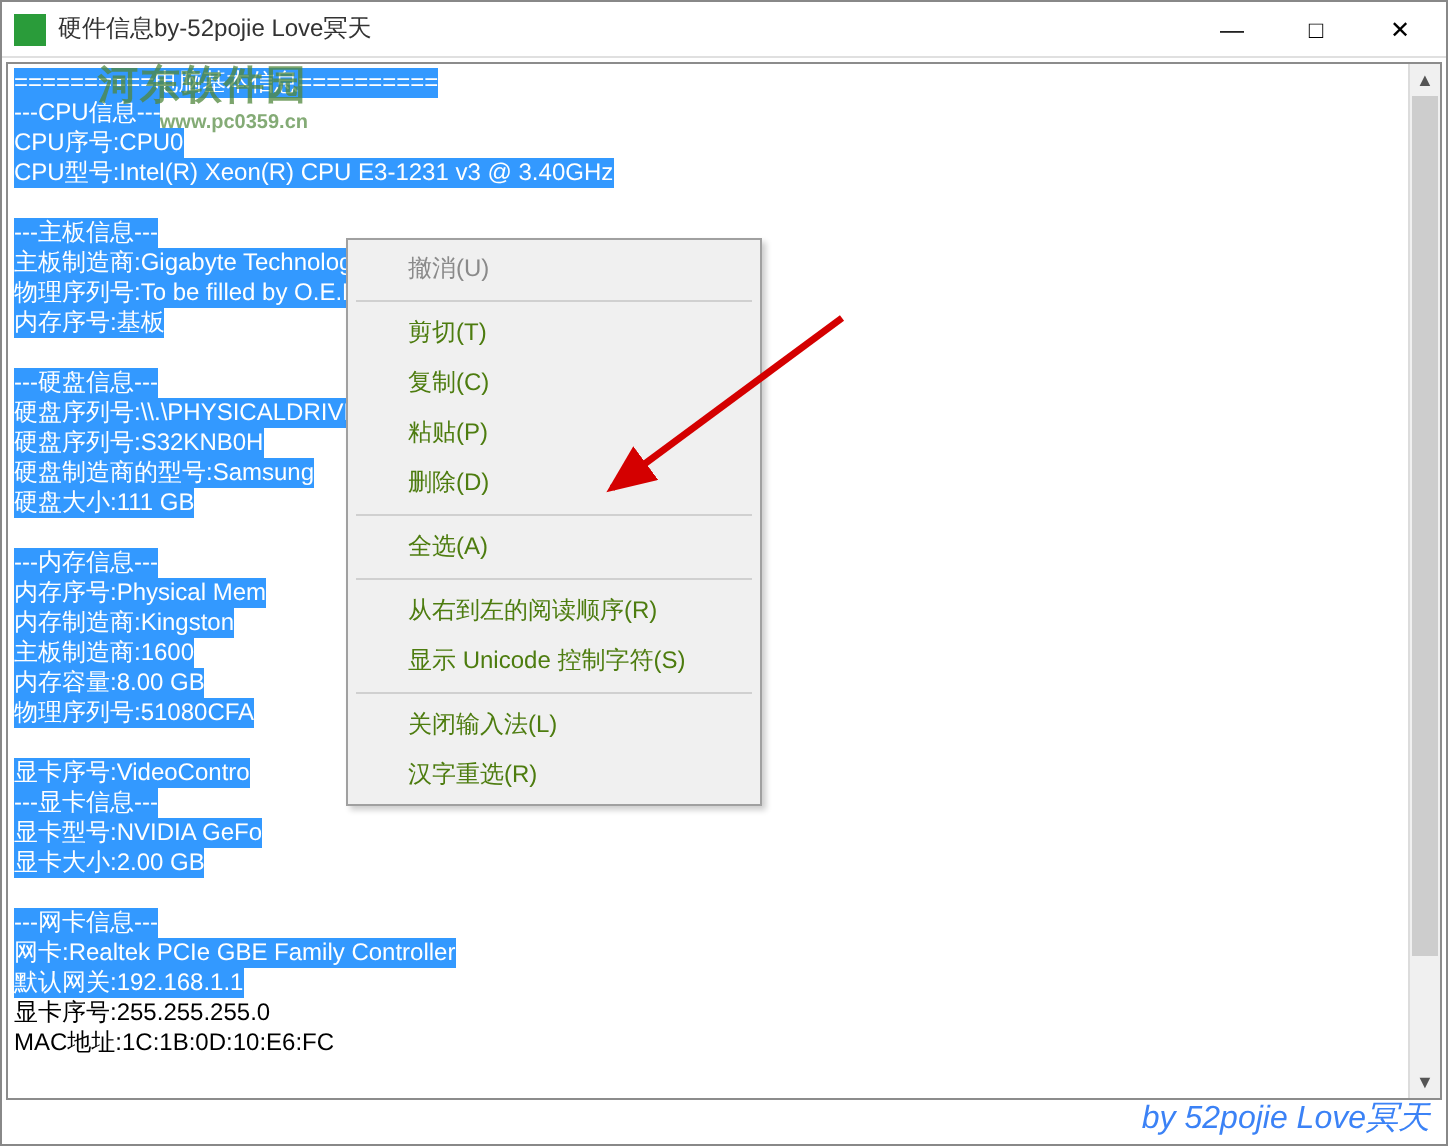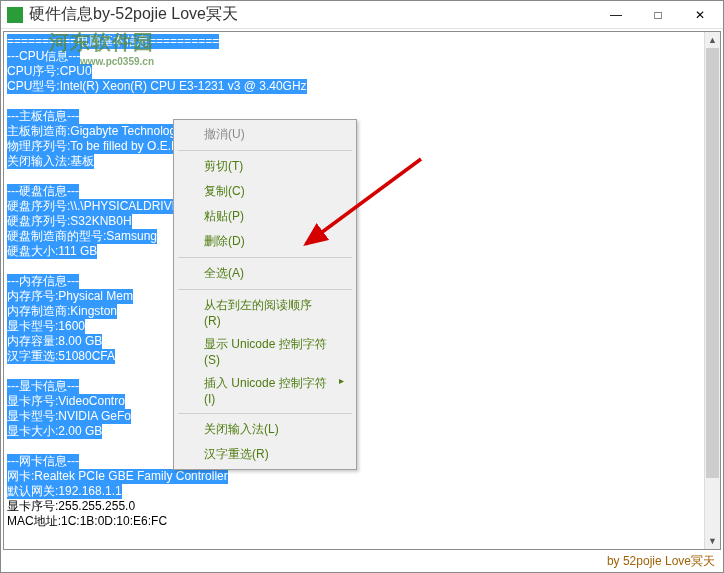--- a/index.html
+++ b/index.html
@@ -21,21 +21,21 @@
       border-bottom: 1px solid #e0e0e0;
     }
     .titlebar-icon {
       width: 16px;
       height: 16px;
       background: #2a9c3a;
       margin-right: 6px;
       display: inline-block;
     }
     .titlebar-text {
-      font-size: 16px;
+      font-size: 12px;
       color: #333;
       flex: 1;
     }
     .titlebar-buttons {
       display: flex;
     }
     .titlebar-btn {
       width: 42px;
       height: 26px;
       display: flex;
@@ -85,28 +85,29 @@
     }
     .content-line.selected {
       background: #3399ff;
       color: #fff;
       display: inline-block;
     }
     .statusbar {
       position: absolute;
       bottom: 2px;
       right: 8px;
-      font-size: 12px;
-      color: #a16207;
+      font-size: 16px;
+      color: #3b82f6;
+      font-style: italic;
     }
     .context-menu {
       position: absolute;
       top: 118px;
       left: 172px;
-      width: 184px;
+      width: 208px;
       background: #f0f0f0;
       border: 1px solid #a0a0a0;
       box-shadow: 2px 2px 3px rgba(0,0,0,0.2);
       z-index: 1000;
       font-size: 12px;
       padding: 2px;
     }
     .context-menu-item {
       padding: 4px 26px 4px 28px;
       color: #4d7c0f;
@@ -180,37 +181,37 @@
     <div class="scrollbar-btn" style="position:absolute;bottom:0;left:0;right:0">▼</div>
   </div>
 <div><span class="content-line selected">==========电脑基本信息==========</span></div>
     <div><span class="content-line selected">---CPU信息---</span></div>
     <div><span class="content-line selected">CPU序号:CPU0</span></div>
     <div><span class="content-line selected">CPU型号:Intel(R) Xeon(R) CPU E3-1231 v3 @ 3.40GHz</span></div>
     <div>&nbsp;</div>
     <div><span class="content-line selected">---主板信息---</span></div>
     <div><span class="content-line selected">主板制造商:Gigabyte Technology Co., Ltd.</span></div>
     <div><span class="content-line selected">物理序列号:To be filled by O.E.M.</span></div>
-    <div><span class="content-line selected">关闭输入法:基板</span></div>
+    <div><span class="content-line selected">内存序号:基板</span></div>
     <div>&nbsp;</div>
     <div><span class="content-line selected">---硬盘信息---</span></div>
     <div><span class="content-line selected">硬盘序列号:\\.\PHYSICALDRIVE0</span></div>
     <div><span class="content-line selected">硬盘序列号:S32KNB0H</span></div>
     <div><span class="content-line selected">硬盘制造商的型号:Samsung</span></div>
     <div><span class="content-line selected">硬盘大小:111 GB</span></div>
     <div>&nbsp;</div>
     <div><span class="content-line selected">---内存信息---</span></div>
     <div><span class="content-line selected">内存序号:Physical Mem</span></div>
     <div><span class="content-line selected">内存制造商:Kingston</span></div>
-    <div><span class="content-line selected">显卡型号:1600</span></div>
+    <div><span class="content-line selected">主板制造商:1600</span></div>
     <div><span class="content-line selected">内存容量:8.00 GB</span></div>
-    <div><span class="content-line selected">汉字重选:51080CFA</span></div>
-    <div>&nbsp;</div>
+    <div><span class="content-line selected">物理序列号:51080CFA</span></div>
+    <div>&nbsp;</div>
+    <div><span class="content-line selected">显卡序号:VideoContro</span></div>
     <div><span class="content-line selected">---显卡信息---</span></div>
-    <div><span class="content-line selected">显卡序号:VideoContro</span></div>
     <div><span class="content-line selected">显卡型号:NVIDIA GeFo</span></div>
     <div><span class="content-line selected">显卡大小:2.00 GB</span></div>
     <div>&nbsp;</div>
     <div><span class="content-line selected">---网卡信息---</span></div>
     <div><span class="content-line selected">网卡:Realtek PCIe GBE Family Controller</span></div>
     <div><span class="content-line selected">默认网关:192.168.1.1</span></div>
     <div><span class="content-line">显卡序号:255.255.255.0</span></div>
     <div><span class="content-line">MAC地址:1C:1B:0D:10:E6:FC</span></div>
   </div>
 
@@ -219,21 +220,20 @@
     <div class="context-menu-separator"></div>
     <div class="context-menu-item">剪切(T)</div>
     <div class="context-menu-item">复制(C)</div>
     <div class="context-menu-item">粘贴(P)</div>
     <div class="context-menu-item">删除(D)</div>
     <div class="context-menu-separator"></div>
     <div class="context-menu-item">全选(A)</div>
     <div class="context-menu-separator"></div>
     <div class="context-menu-item">从右到左的阅读顺序(R)</div>
     <div class="context-menu-item">显示 Unicode 控制字符(S)</div>
-    <div class="context-menu-item">插入 Unicode 控制字符(I)<span class="arrow">▸</span></div>
     <div class="context-menu-separator"></div>
     <div class="context-menu-item">关闭输入法(L)</div>
     <div class="context-menu-item">汉字重选(R)</div>
   </div>
 
 <svg class="red-arrow" width="140" height="120">
   <defs>
     <marker id="arrowhead" markerWidth="8" markerHeight="8" refX="6" refY="3" orient="auto">
       <polygon points="0 0, 7 3, 0 6" fill="#d40000"></polygon>
     </marker>

